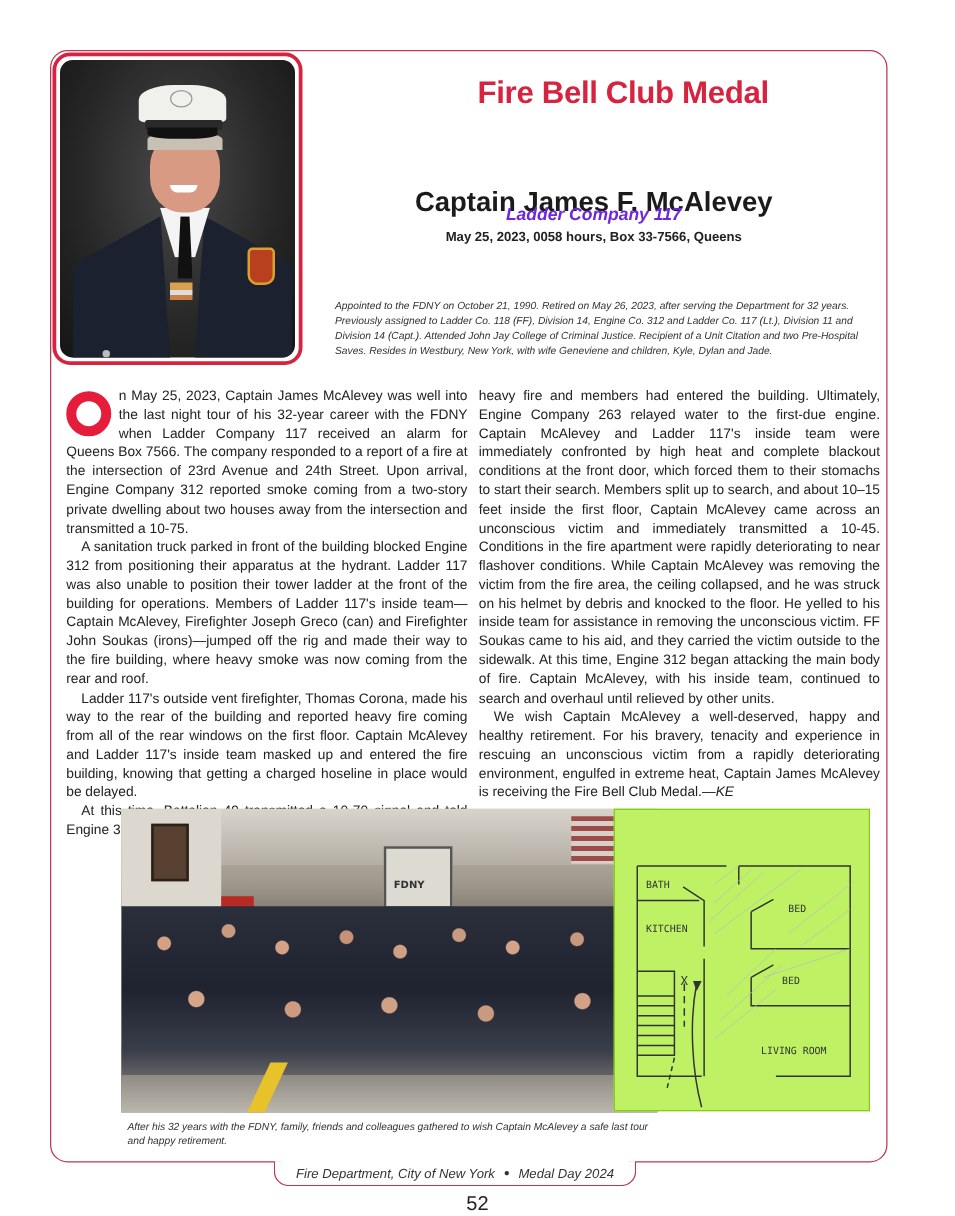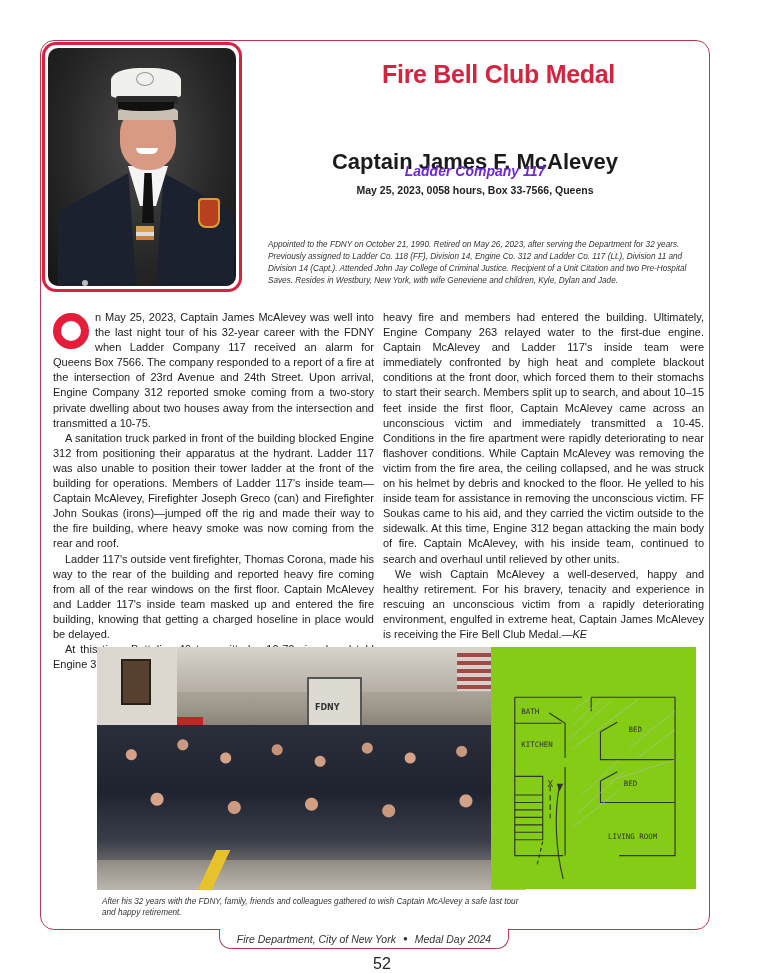--- a/index.html
+++ b/index.html
@@ -117,21 +117,21 @@
   .gp-floor { position: absolute; left: 0; bottom: 0; width: 100%; height: 30px; background: linear-gradient(#8f8a82, #bbb6ae); }
   .gp-yellow { position: absolute; left: 110px; bottom: 0; width: 14px; height: 40px; background: #e8c22a; transform: skewX(-25deg); }
 
   .caption {
     position: absolute; left: 54px; top: 896px; width: 430px;
     font-family: "Liberation Sans", sans-serif; font-style: italic; font-size: 8.2px; line-height: 11px; color: #333; margin-left: 48px;
   }
 
   .floorplan {
     position: absolute; left: 491px; top: 647px; width: 205px; height: 242px;
-    border: 7px solid #84cc16; background: #84cc16;
+    border: 1px solid #84cc16; background: #bef264;
   }
   .floorplan svg { width: 100%; height: 100%; }
   .fp-label { font-family: "DejaVu Sans Mono", monospace; font-size: 8px; fill: #333; }
 </style>
 </head>
 <body>
 
 <div class="frame"></div>
 <div class="frame-bottom-mask"></div>
 

